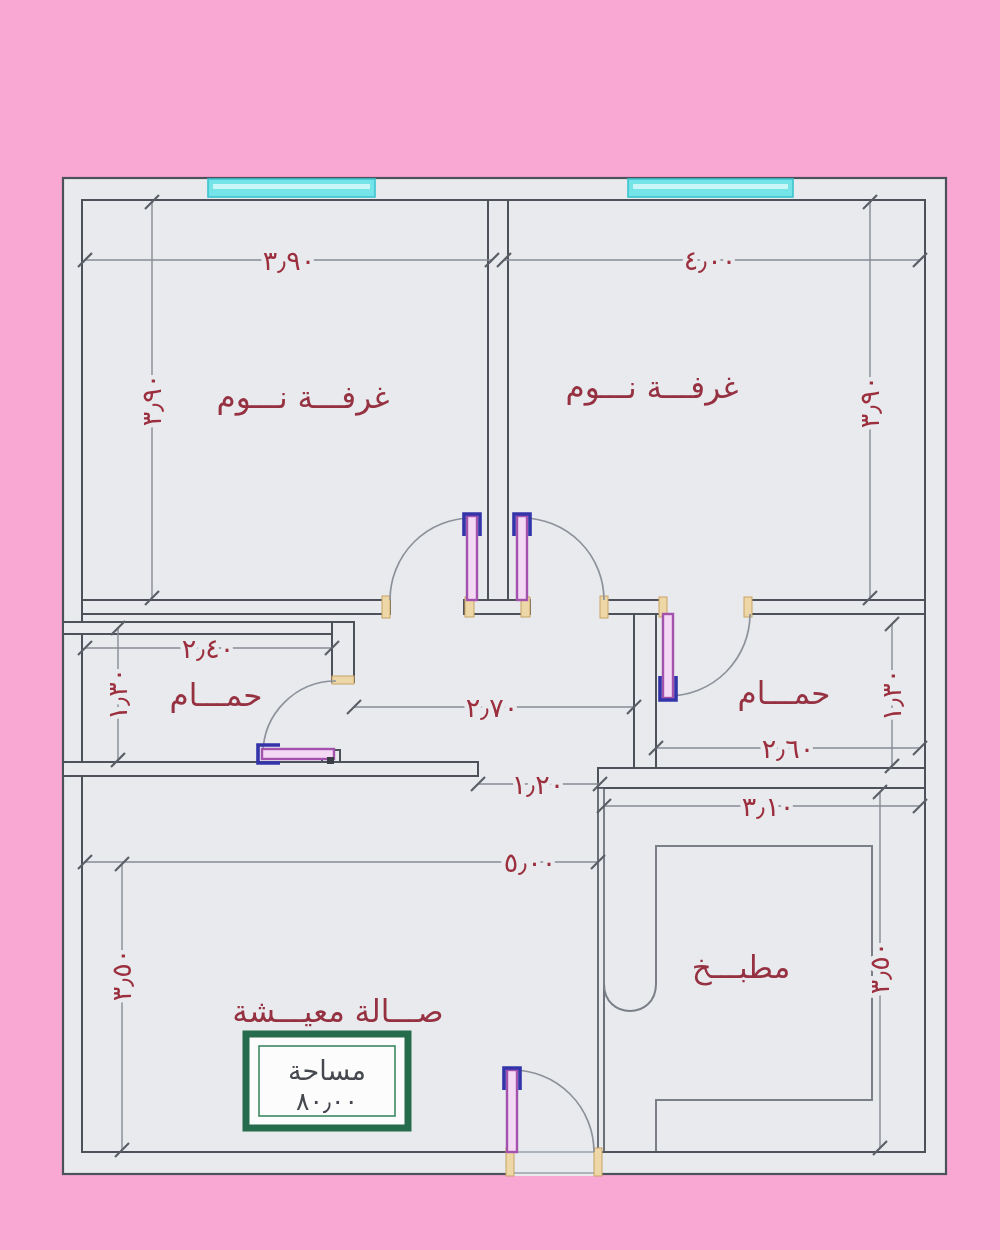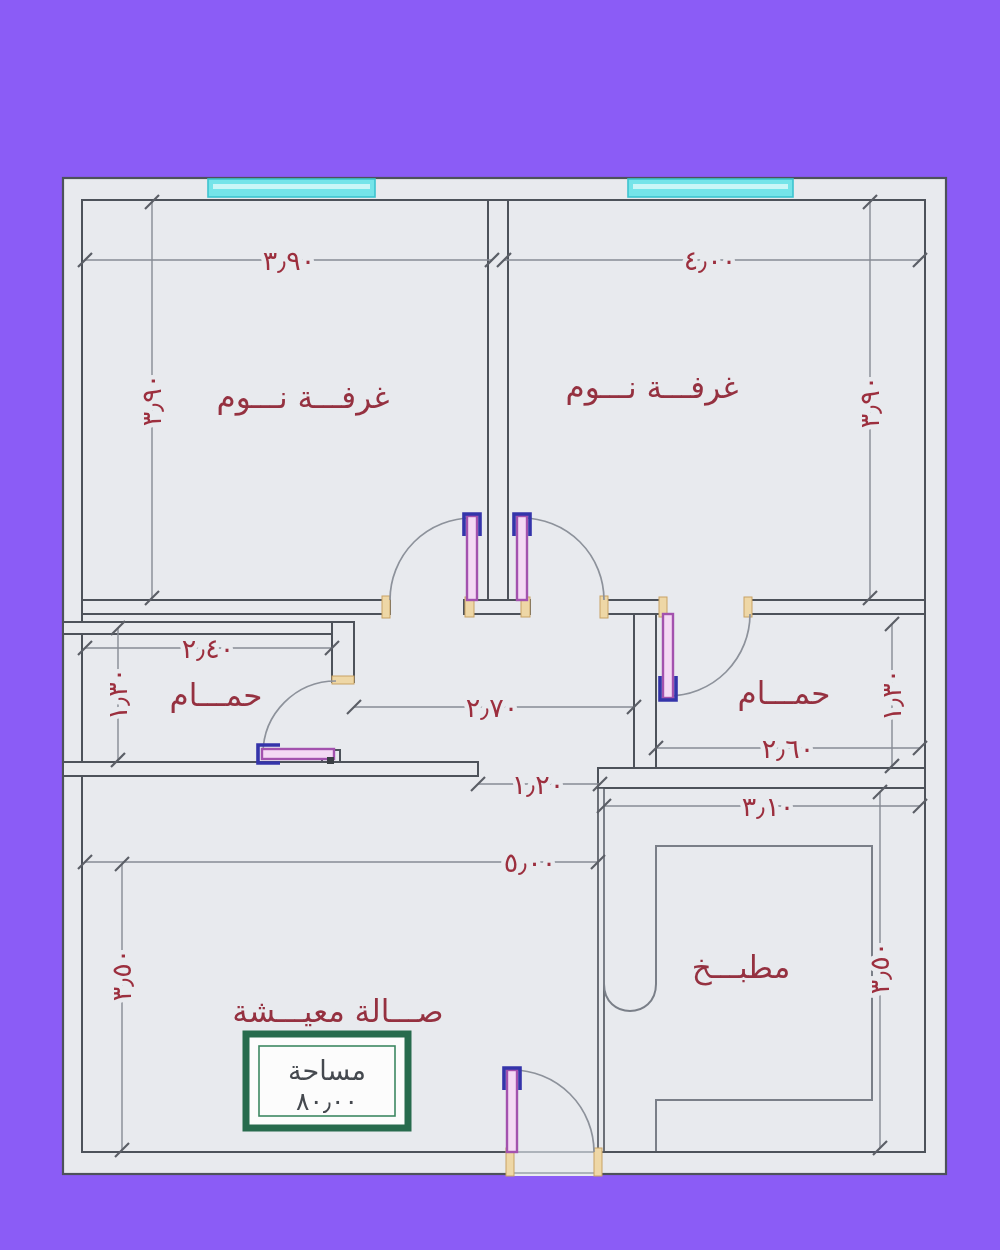--- a/index.html
+++ b/index.html
@@ -1,16 +1,16 @@
 <!DOCTYPE html>
 <html><head>
 <meta charset="utf-8">
 <style>
   html,body{margin:0;padding:0;background:#fafbfd;}
-  .stage{position:relative;width:1000px;height:1250px;background:#8b5cf6;overflow:hidden;
+  .stage{position:relative;width:1000px;height:1250px;background:#f9a8d4;overflow:hidden;
          font-family:"DejaVu Sans",sans-serif;}
   svg{position:absolute;left:0;top:0;}
   svg text{font-family:"DejaVu Sans",sans-serif;}
   .wall{fill:#e8eaee;stroke:#4d525a;stroke-width:2;}
   .wall-thin{fill:#e8eaee;stroke:#4d525a;stroke-width:1.6;}
   .floor{fill:#e8eaee;stroke:#4d525a;stroke-width:2.2;}
   .inner-line{fill:none;stroke:#4d525a;stroke-width:2;}
   .dim-line{stroke:#878b94;stroke-width:1.4;fill:none;}
   .tick{stroke:#5a5e66;stroke-width:2.2;}
   .arc{stroke:#8d929b;stroke-width:1.7;fill:none;}

